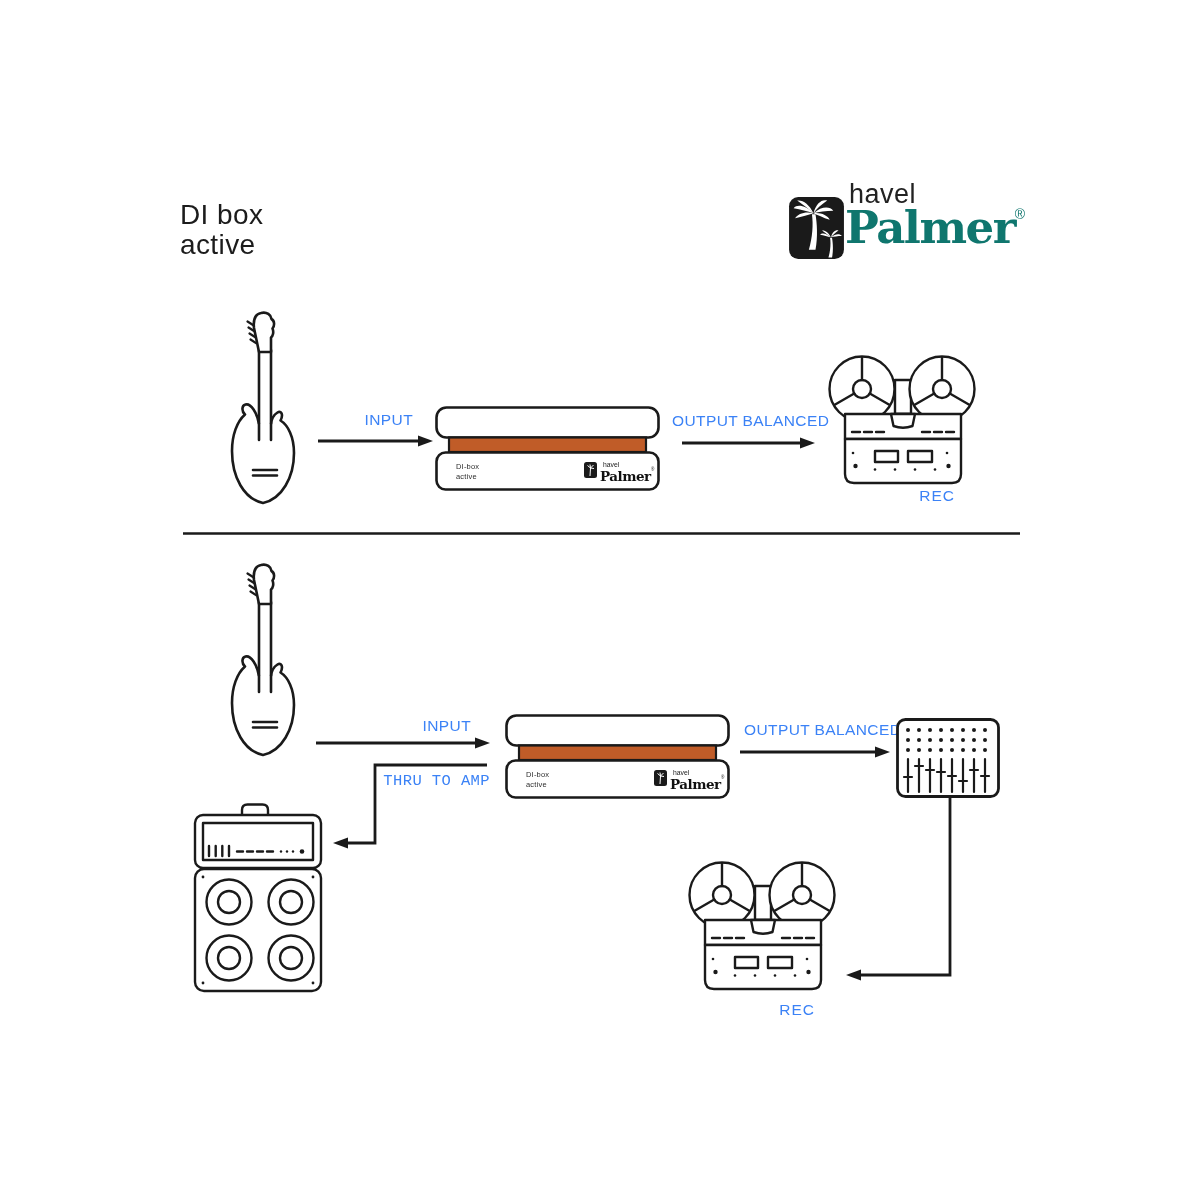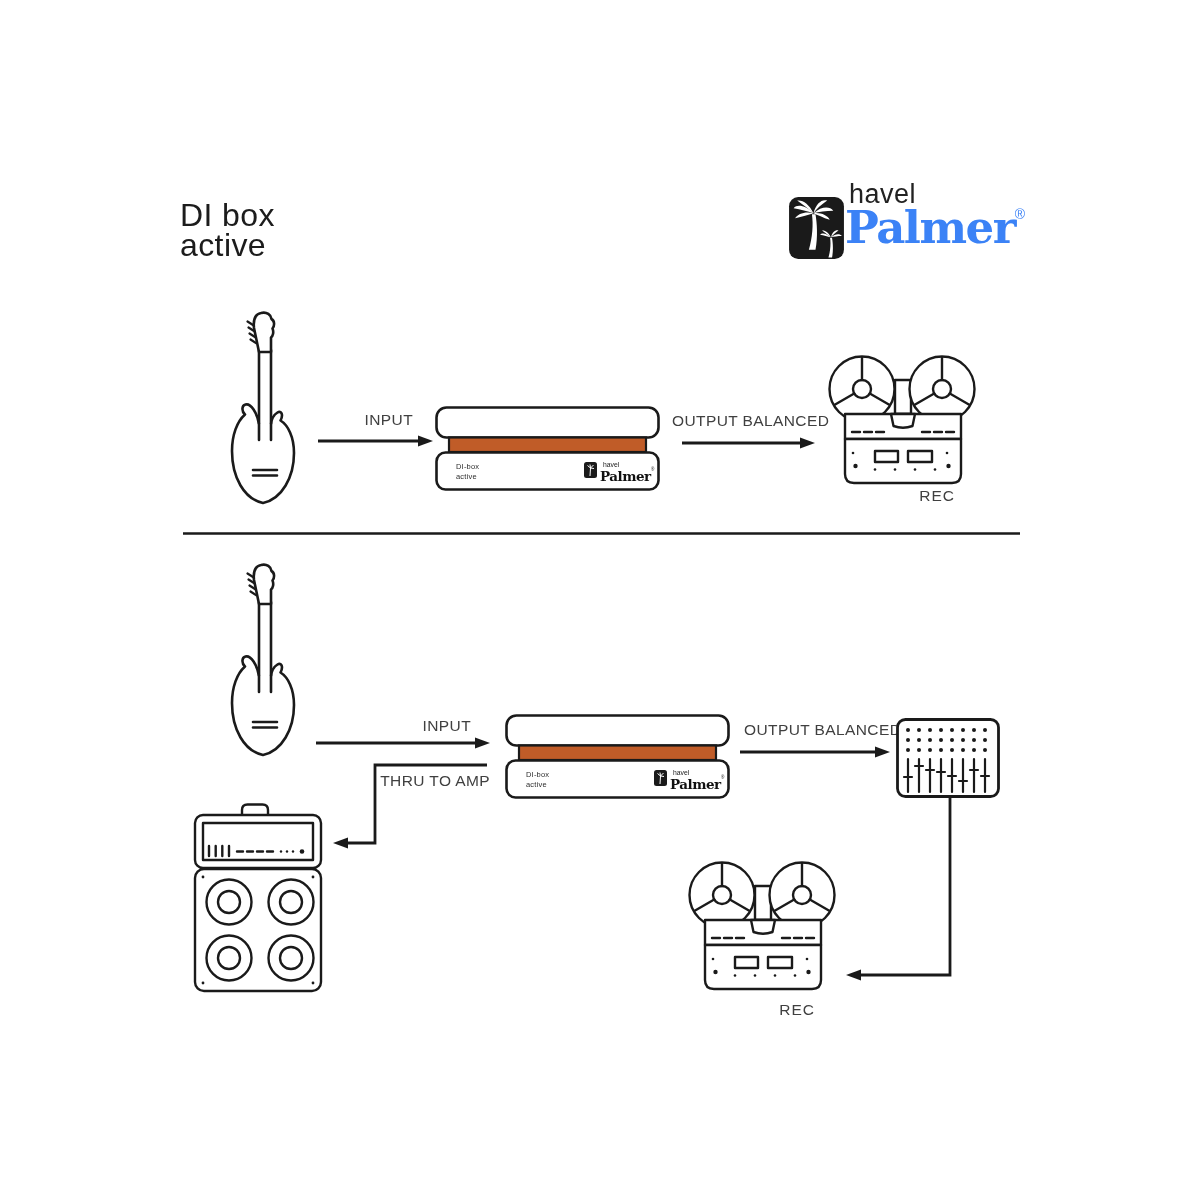--- a/index.html
+++ b/index.html
@@ -11,31 +11,31 @@
   svg{display:block;overflow:visible;}
 
   
   .st{stroke:#1a1a1a;fill:none;stroke-width:2.6;stroke-linecap:round;stroke-linejoin:round;}
   .stw{stroke:#1a1a1a;fill:#ffffff;stroke-width:2.6;stroke-linejoin:round;}
   .thin{stroke-width:2.2;}
   .fillink{fill:#1a1a1a;stroke:none;}
   .dot{fill:#1a1a1a;stroke:none;}
 
   
-  .title{left:180px;top:200px;font-size:32px;line-height:30px;letter-spacing:.4px;color:#1c1c1c;}
+  .title{left:180px;top:200px;font-size:28px;line-height:30px;letter-spacing:.4px;color:#1c1c1c;}
 
   
   .brand-havel{left:849px;top:179px;font-size:27px;letter-spacing:.5px;color:#222;}
   .brand-main{left:845px;top:201px;font-family:"DejaVu Serif",serif;font-weight:bold;
-              font-size:45px;letter-spacing:-1.5px;color:#3b82f6;white-space:nowrap;}
+              font-size:45px;letter-spacing:-1.5px;color:#0f766e;white-space:nowrap;}
   .brand-main .reg{font-family:"Liberation Sans",sans-serif;font-weight:400;
                    font-size:14px;vertical-align:24px;letter-spacing:0;}
 
   
-  .lbl{position:absolute;font-size:15.5px;letter-spacing:.4px;color:#404040;white-space:nowrap;}
+  .lbl{position:absolute;font-size:15.5px;letter-spacing:.4px;color:#3b82f6;white-space:nowrap;}
   .ctr{text-align:right;}
   .rt{text-align:right;}
 
   
   .svg-small{font-family:"Liberation Sans",sans-serif;font-size:7.5px;fill:#2e2e2e;letter-spacing:.2px;}
   .svg-brand-top{font-family:"Liberation Sans",sans-serif;font-size:6.8px;fill:#1a1a1a;}
   .svg-brand-main{font-family:"DejaVu Serif",serif;font-weight:bold;font-size:13.5px;fill:#111;letter-spacing:-.5px;}
   .svg-reg{font-family:"Liberation Sans",sans-serif;font-size:4.5px;fill:#111;}
 </style>
 </head>
@@ -97,21 +97,21 @@
     <polygon class="fillink" points="846,975 861,969.6 861,980.4" stroke="none"></polygon>
   </g>
 </svg>
 
 <div class="lbl rt" style="left:337px;top:411px;width:76px;">INPUT</div>
 <div class="lbl ctr" style="left:672px;top:412px;width:140px;">OUTPUT BALANCED</div>
 <div class="lbl ctr" style="left:855px;top:487px;width:100px;letter-spacing:1px;">REC</div>
 
 <div class="lbl rt" style="left:395px;top:717px;width:76px;">INPUT</div>
 <div class="lbl ctr" style="left:744px;top:721px;width:140px;">OUTPUT BALANCED</div>
-<div class="lbl ctr" style="left:380px;top:772px;width:110px;">THRU TO AMP</div>
+<div class="lbl ctr" style="left:380px;top:772px;width:110px;font-family:Liberation Mono, monospace;">THRU TO AMP</div>
 <div class="lbl ctr" style="left:715px;top:1001px;width:100px;letter-spacing:1px;">REC</div>
 
 <svg class="abs" style="left:228px;top:306px;" width="70" height="205" viewBox="0 0 70 205">
   <path class="stw" d="M31,118 C29,107 23,97 17.5,98.5 C13.5,99.5 13.5,105.5 17,108.5 C9,115.5 4,129 4,145 C4,171 16,193 35,197 C54,193 66,171 66,147 C66,131 60,119 52.5,114.5 C55.5,109 53.5,104 49.5,106.5 C45.5,109 43.5,113.5 43,118"></path>
   <path class="st" d="M31,44 L31,134 M43,44 L43,134"></path>
   <path class="stw" d="M31,46 L26,22 C25,13 28,8 33,7 C39,5.5 43,9 43.5,13 C47,15 46.5,20 44.5,22.5 C46,26 45,30 43,31.5 L43,46 Z"></path>
   <path class="st thin" d="M25,19 L19.5,15.5 M26,25 L20.5,21.5 M27,31 L21.5,27.5 M28,37 L22.5,33.5"></path>
   <path class="st" d="M25,164 L49,164 M25,169.5 L49,169.5"></path>
 </svg>
 

